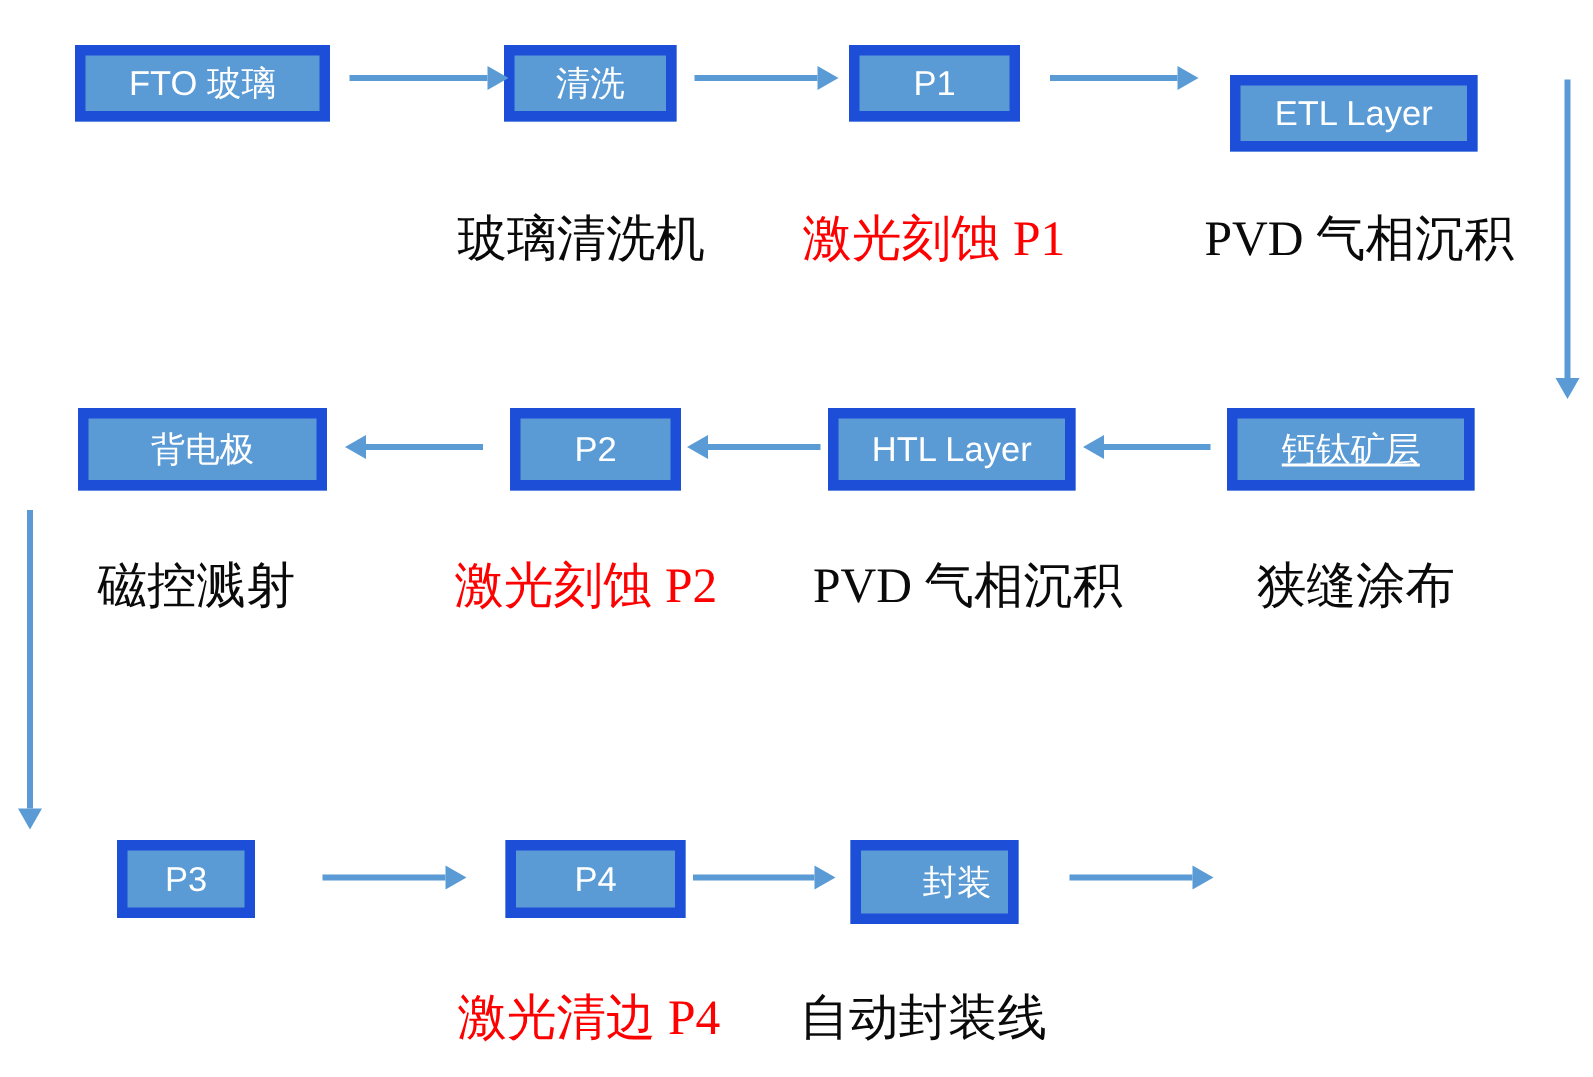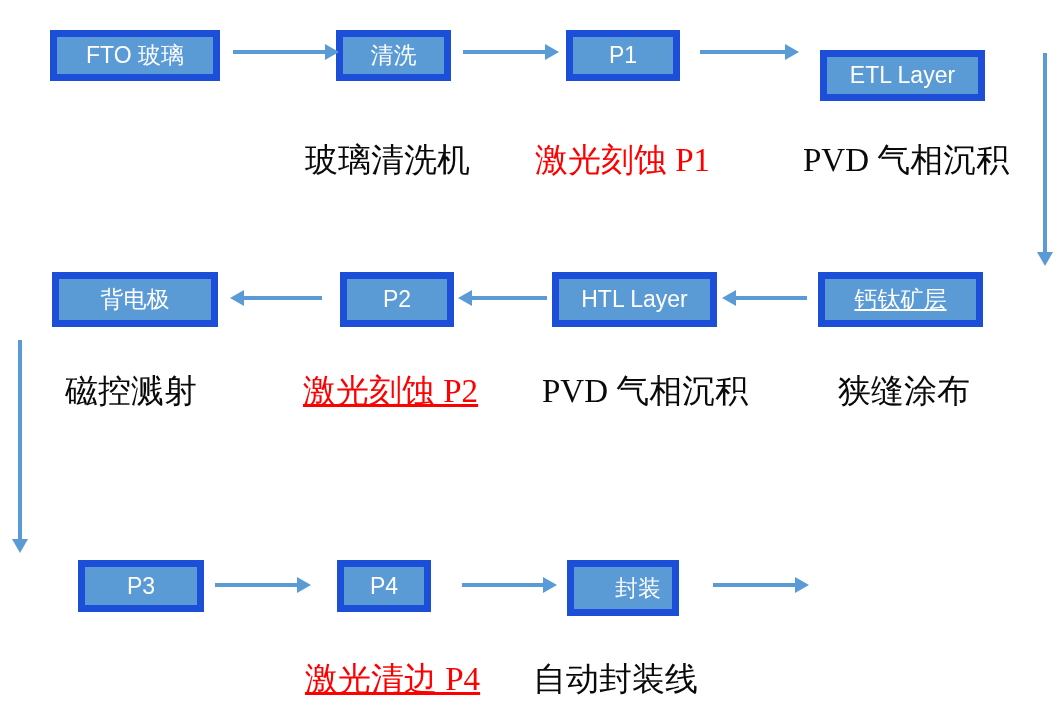--- a/index.html
+++ b/index.html
@@ -102,24 +102,24 @@
   <div class="flow-box" style="left:340px; top:272px; width:114px; height:55px;">
     <span>P2</span>
   </div>
   <div class="flow-box" style="left:552px; top:272px; width:165px; height:55px;">
     <span>HTL Layer</span>
   </div>
   <div class="flow-box" style="left:818px; top:272px; width:165px; height:55px;text-decoration:underline;">
     <span>钙钛矿层</span>
   </div>
 
-  <div class="flow-box" style="left:78px;  top:560px; width:126px; height:52px;">
+  <div class="flow-box" style="left:78px;  top:560px; width:92px; height:52px;">
     <span>P3</span>
   </div>
-  <div class="flow-box" style="left:337px; top:560px; width:94px; height:52px;">
+  <div class="flow-box" style="left:337px; top:560px; width:120px; height:52px;">
     <span>P4</span>
   </div>
   <div class="flow-box" style="left:567px; top:560px; width:112px; height:56px;padding-left:30px;">
     <span>封装</span>
   </div>
 
   <div class="arrow-line h" style="left:233px; top:50px; width:92px;">
       <span class="head right"></span>
     </div>
   <div class="arrow-line h" style="left:463px; top:50px; width:82px;">
@@ -155,20 +155,20 @@
     </div>
   <div class="arrow-line h" style="left:713px; top:583px; width:82px;">
       <span class="head right"></span>
     </div>
 
   <div class="flow-label" style="left:305px; top:142px;">玻璃清洗机</div>
   <div class="flow-label red" style="left:535px; top:142px;">激光刻蚀 P1</div>
   <div class="flow-label" style="left:803px; top:142px;">PVD 气相沉积</div>
 
   <div class="flow-label" style="left:65px;  top:373px;">磁控溅射</div>
-  <div class="flow-label red" style="left:303px; top:373px;text-decoration:underline;">激光刻蚀 P2</div>
+  <div class="flow-label red" style="left:303px; top:373px;">激光刻蚀 P2</div>
   <div class="flow-label" style="left:542px; top:373px;">PVD 气相沉积</div>
   <div class="flow-label" style="left:838px; top:373px;">狭缝涂布</div>
 
-  <div class="flow-label red" style="left:305px; top:661px;text-decoration:underline;">激光清边 P4</div>
+  <div class="flow-label red" style="left:305px; top:661px;">激光清边 P4</div>
   <div class="flow-label" style="left:533px; top:661px;">自动封装线</div>
 
 </div>
 
 </body></html>

